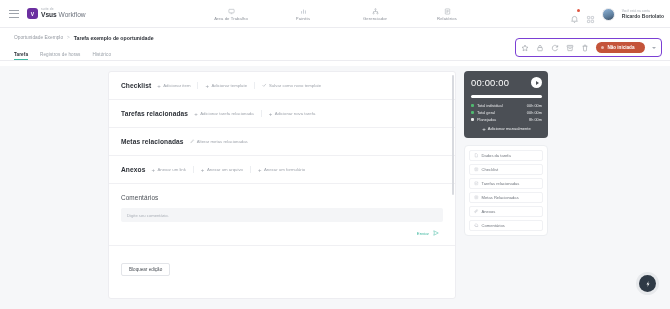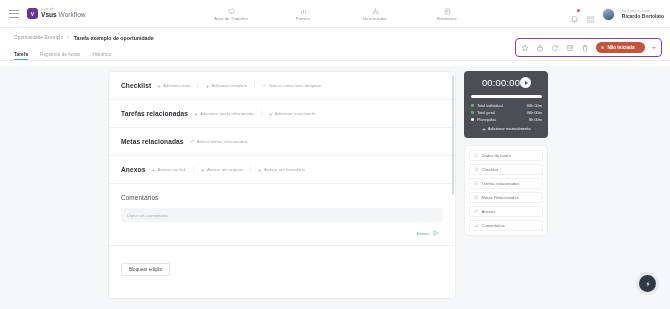--- a/index.html
+++ b/index.html
@@ -164,21 +164,21 @@
     position: absolute; right: 1px; top: 3px; width: 2.4px; height: 120px;
     background: #d8dadf; border-radius: 2px;
   }
 
   
   .rail { margin: 5px 0 0 8px; width: 84px; }
   .timer {
     background: #4b4f55; border-radius: 4px; padding: 6px 6px 7px 7px;
     color: #fff;
   }
-  .timer-top { display: flex; align-items: center; justify-content: center; }
+  .timer-top { display: flex; align-items: center; justify-content: space-between; }
   .timer-val { font-size: 9.4px; letter-spacing: .2px; font-weight: 400; }
   .play-btn {
     width: 11px; height: 11px; border-radius: 50%; background: #fff;
     display: flex; align-items: center; justify-content: center; cursor: pointer;
   }
   .play-tri { width:0;height:0;border-left:3.2px solid #4b4f55;border-top:2.2px solid transparent;border-bottom:2.2px solid transparent; margin-left:1px;}
   .timer-bar { height: 3px; background: #ffffff; border-radius: 2px; margin-top: 7px; }
   .legend { margin-top: 5px; }
   .legend-row { display: flex; align-items: center; margin-bottom: 2px; }
   .lg-dot { width: 3px; height: 3px; border-radius: 1px; margin-right: 3px; flex:0 0 auto;}

